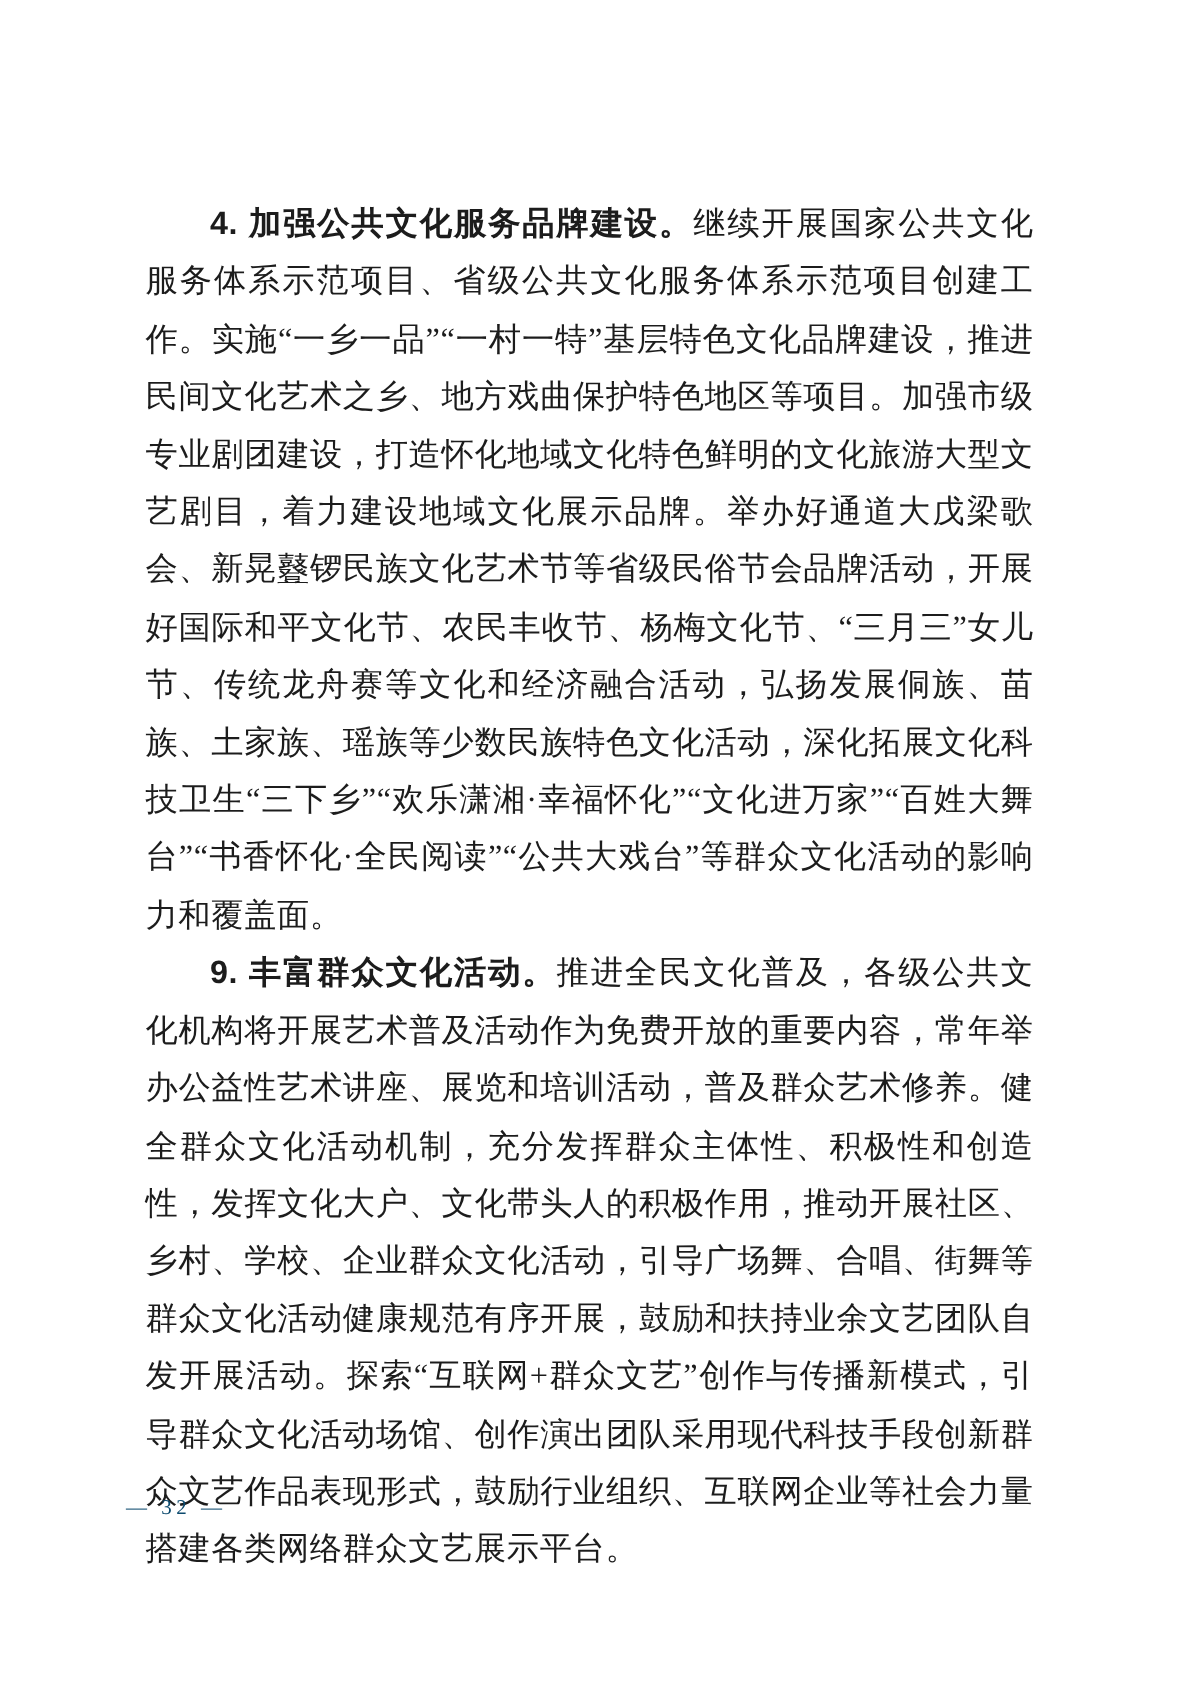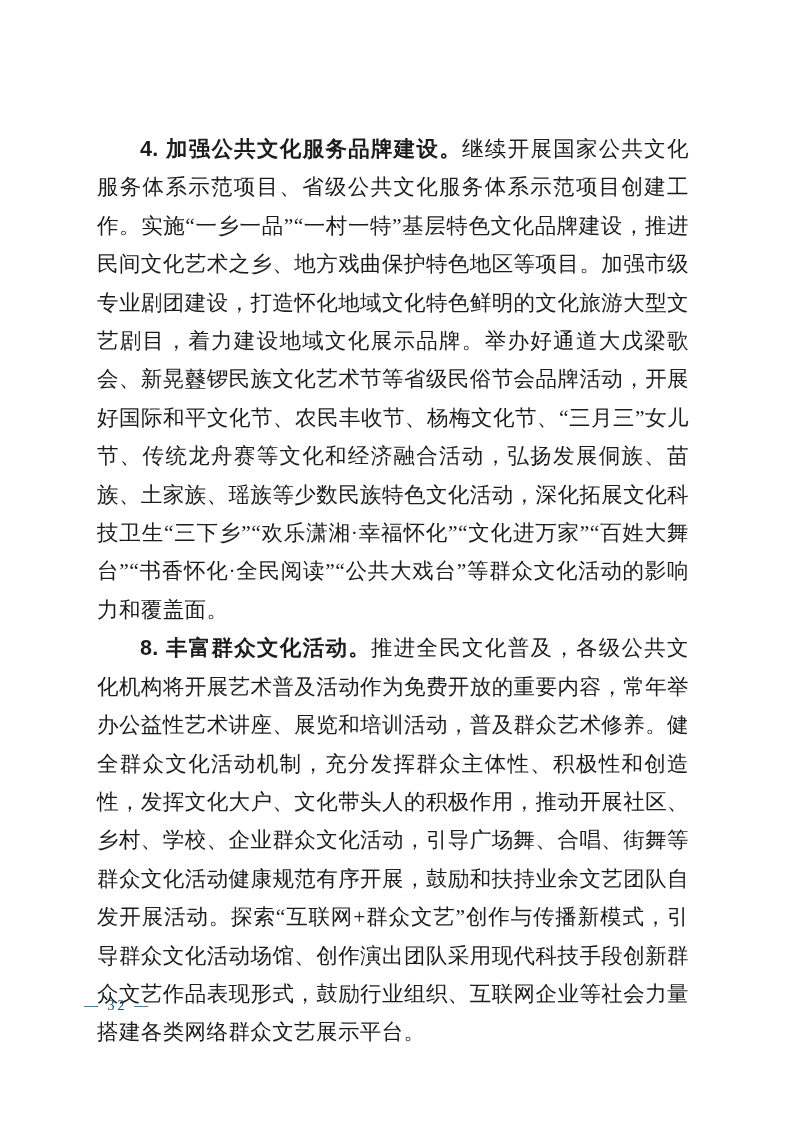--- a/index.html
+++ b/index.html
@@ -45,16 +45,16 @@
     color: #0c4a6e;
     font-family: "Liberation Serif", "DejaVu Serif", serif;
   }
 </style>
 </head>
 <body>
 
 <div class="page">
   <div class="content">
     <p class="para"><span class="head">4. 加强公共文化服务品牌建设。</span><span>继续开展国家公共文化服务体系示范项目、省级公共文化服务体系示范项目创建工作。实施“一乡一品”“一村一特”基层特色文化品牌建设，推进民间文化艺术之乡、地方戏曲保护特色地区等项目。加强市级专业剧团建设，打造怀化地域文化特色鲜明的文化旅游大型文艺剧目，着力建设地域文化展示品牌。举办好通道大戊梁歌会、新晃鼟锣民族文化艺术节等省级民俗节会品牌活动，开展好国际和平文化节、农民丰收节、杨梅文化节、“三月三”女儿节、传统龙舟赛等文化和经济融合活动，弘扬发展侗族、苗族、土家族、瑶族等少数民族特色文化活动，深化拓展文化科技卫生“三下乡”“欢乐潇湘·幸福怀化”“文化进万家”“百姓大舞台”“书香怀化·全民阅读”“公共大戏台”等群众文化活动的影响力和覆盖面。</span></p>
-    <p class="para"><span class="head">8. 丰富群众文化活动。</span><span>推进全民文化普及，各级公共文化机构将开展艺术普及活动作为免费开放的重要内容，常年举办公益性艺术讲座、展览和培训活动，普及群众艺术修养。健全群众文化活动机制，充分发挥群众主体性、积极性和创造性，发挥文化大户、文化带头人的积极作用，推动开展社区、乡村、学校、企业群众文化活动，引导广场舞、合唱、街舞等群众文化活动健康规范有序开展，鼓励和扶持业余文艺团队自发开展活动。探索“互联网+群众文艺”创作与传播新模式，引导群众文化活动场馆、创作演出团队采用现代科技手段创新群众文艺作品表现形式，鼓励行业组织、互联网企业等社会力量搭建各类网络群众文艺展示平台。</span></p>
+    <p class="para"><span class="head">9. 丰富群众文化活动。</span><span>推进全民文化普及，各级公共文化机构将开展艺术普及活动作为免费开放的重要内容，常年举办公益性艺术讲座、展览和培训活动，普及群众艺术修养。健全群众文化活动机制，充分发挥群众主体性、积极性和创造性，发挥文化大户、文化带头人的积极作用，推动开展社区、乡村、学校、企业群众文化活动，引导广场舞、合唱、街舞等群众文化活动健康规范有序开展，鼓励和扶持业余文艺团队自发开展活动。探索“互联网+群众文艺”创作与传播新模式，引导群众文化活动场馆、创作演出团队采用现代科技手段创新群众文艺作品表现形式，鼓励行业组织、互联网企业等社会力量搭建各类网络群众文艺展示平台。</span></p>
   </div>
   <div class="page-number">— 32 —</div>
 </div>
 
 </body></html>

